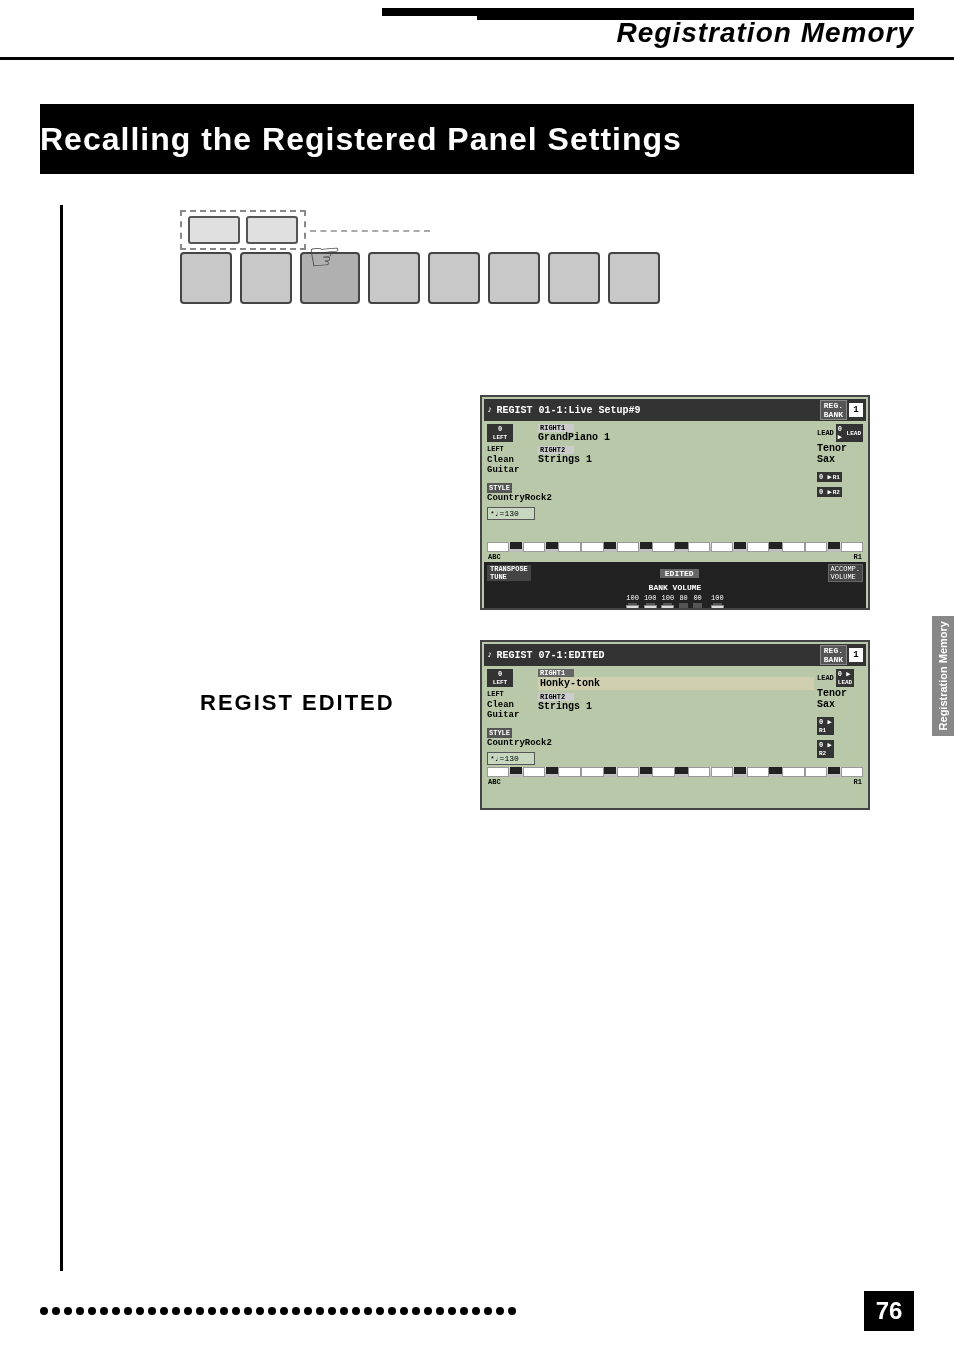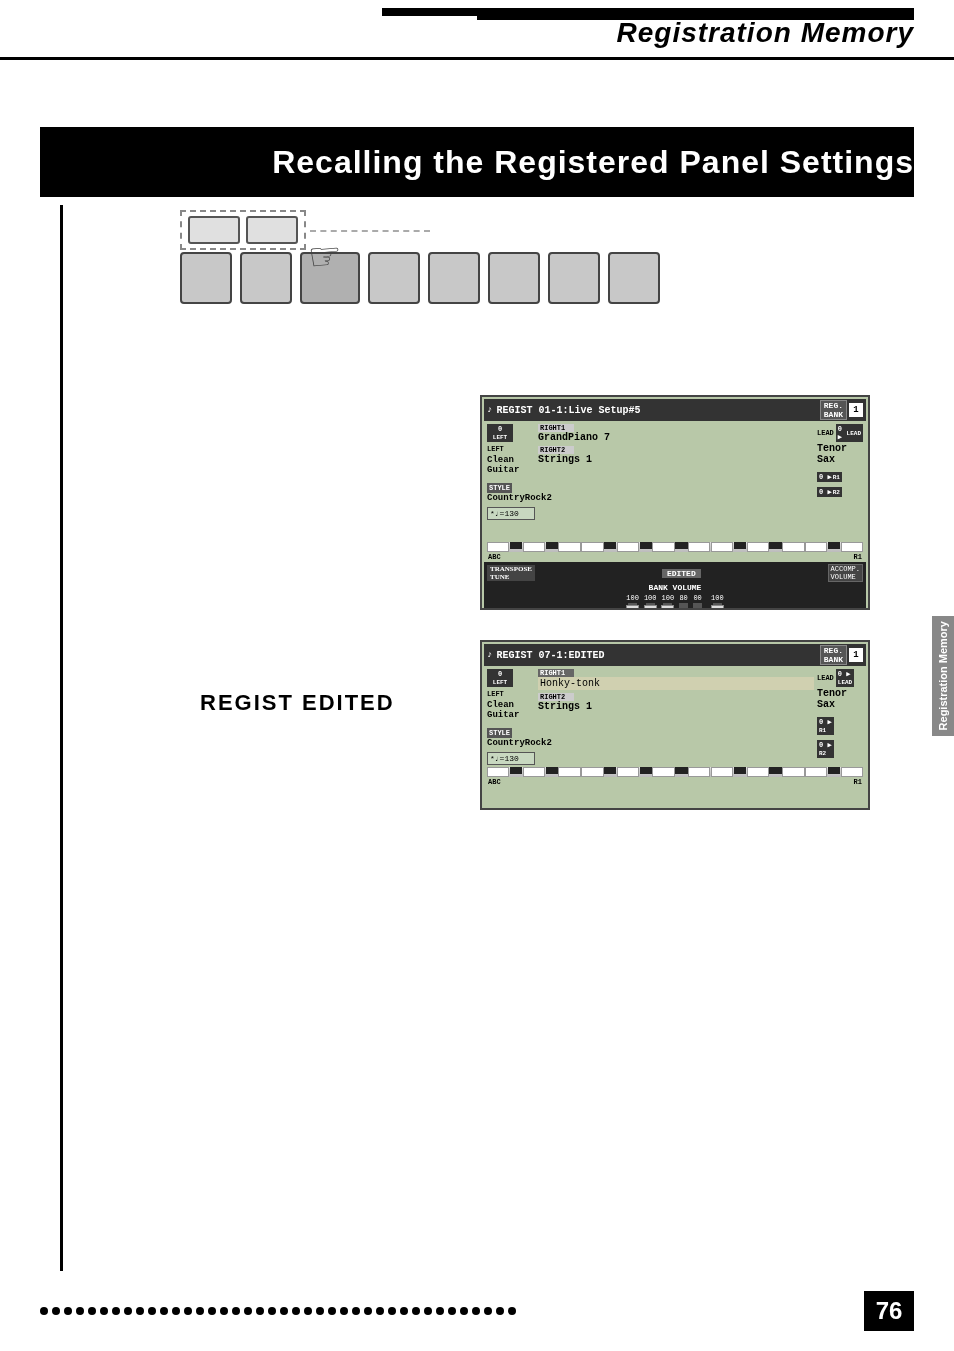--- a/index.html
+++ b/index.html
@@ -62,28 +62,28 @@
       text-orientation: mixed;
       color: #fff;
       font-size: 11px;
       font-weight: bold;
       transform: rotate(180deg);
     }
 
     
     .section-heading-box {
       position: absolute;
-      top: 127px;
+      top: 104px;
       left: 40px;
       right: 40px;
       height: 70px;
       background: #000;
       display: flex;
       align-items: center;
-      justify-content: flex-end;
+      justify-content: flex-start;
     }
     .section-heading-text {
       color: #fff;
       font-size: 32px;
       font-weight: 900;
       letter-spacing: 1px;
     }
 
     
     .left-vline {
@@ -292,21 +292,21 @@
     <div class="large-btn"></div>
   </div>
 </div>
 
 <div class="screen-display-1">
   <div class="lcd-screen">
 
     <div class="lcd-topbar">
       <div class="lcd-topbar-left">
         <span class="lcd-topbar-icon">♪</span>
-        <span>REGIST 01-1:Live Setup#5</span>
+        <span>REGIST 01-1:Live Setup#9</span>
       </div>
       <div style="display:flex; align-items:center; gap:2px;">
         <span class="lcd-reg-bank">REG.<br>BANK</span>
         <span class="lcd-num-badge">1</span>
       </div>
     </div>
 
     <div style="display:flex; flex-direction:row; padding:3px 3px 0; gap:3px; height: 120px;">
 
       <div style="width:48px; display:flex; flex-direction:column; gap:2px;">
@@ -321,21 +321,21 @@
           <div style="font-size:9px; font-weight:bold; color:#000;">CountryRock2</div>
         </div>
 
         <div style="border:1px solid #555; font-size:8px; padding:1px 2px; background:#c8d8c0; margin-top:2px; display:inline-block;">*♩=130</div>
       </div>
 
       <div style="flex:1; display:flex; flex-direction:column; gap:1px;">
 
         <div style="display:flex; flex-direction:column;">
           <div style="background:#ccc; color:#000; font-size:7px; padding:0 2px; font-weight:bold; display:inline-block; width:36px;">RIGHT1</div>
-          <div style="font-size:10px; font-weight:bold; color:#000;">GrandPiano 7</div>
+          <div style="font-size:10px; font-weight:bold; color:#000;">GrandPiano 1</div>
         </div>
 
         <div style="display:flex; flex-direction:column; margin-top:2px;">
           <div style="background:#ccc; color:#000; font-size:7px; padding:0 2px; font-weight:bold; display:inline-block; width:36px;">RIGHT2</div>
           <div style="font-size:10px; font-weight:bold; color:#000;">Strings 1</div>
         </div>
       </div>
 
       <div style="width:46px; display:flex; flex-direction:column; gap:3px; align-items:flex-start;">
 
@@ -378,21 +378,21 @@
       </div>
     </div>
 
     <div style="display:flex; justify-content:space-between; font-size:7px; color:#000; padding:0 4px; font-weight:bold;">
       <span>ABC</span>
       <span>R1</span>
     </div>
 
     <div style="background:#222; padding:2px 3px; margin-top:1px;">
       <div style="display:flex; justify-content:space-between; align-items:center; margin-bottom:1px;">
-        <span style="color:#fff; font-size:7px; font-weight:bold; background:#444; padding:0 3px;font-family:Liberation Serif, serif;">TRANSPOSE<br>TUNE</span>
+        <span style="color:#fff; font-size:7px; font-weight:bold; background:#444; padding:0 3px;">TRANSPOSE<br>TUNE</span>
         <span style="color:#fff; font-size:8px; font-weight:bold; background:#666; padding:0 5px;">EDITED</span>
         <span style="color:#fff; font-size:7px; background:#444; padding:0 2px; border:1px solid #666;">ACCOMP.<br>VOLUME</span>
       </div>
       <div style="color:#fff; font-size:8px; text-align:center; font-weight:bold; margin-bottom:2px;">BANK VOLUME</div>
 
       <div style="display:flex; gap:5px; justify-content:center; align-items:flex-end;">
         <div style="display:flex; flex-direction:column; align-items:center; gap:1px;">
           <span style="color:#fff; font-size:7px;">100</span>
           <div style="width:9px; height:28px; background:#555; position:relative;">
             <div style="width:100%; height:85%; background:#aaa; position:absolute; bottom:0;"></div>
@@ -476,21 +476,21 @@
           <div style="font-size:9px; font-weight:bold; color:#000;">CountryRock2</div>
         </div>
 
         <div style="border:1px solid #555; font-size:8px; padding:1px 2px; background:#c8d8c0; margin-top:2px; display:inline-block;">*♩=130</div>
       </div>
 
       <div style="flex:1; display:flex; flex-direction:column; gap:1px;">
 
         <div style="display:flex; flex-direction:column;">
           <div style="background:#666; color:#fff; font-size:7px; padding:0 2px; font-weight:bold; display:inline-block; width:36px;">RIGHT1</div>
-          <div style="font-size:10px; font-weight:normal; color:#000; background:#d0d0b0; padding:1px 2px;">Honky-tonk</div>
+          <div style="font-size:10px; font-weight:bold; color:#000; background:#d0d0b0; padding:1px 2px;">Honky-tonk</div>
         </div>
 
         <div style="display:flex; flex-direction:column; margin-top:2px;">
           <div style="background:#ccc; color:#000; font-size:7px; padding:0 2px; font-weight:bold; display:inline-block; width:36px;">RIGHT2</div>
           <div style="font-size:10px; font-weight:bold; color:#000;">Strings 1</div>
         </div>
       </div>
 
       <div style="width:46px; display:flex; flex-direction:column; gap:3px; align-items:flex-start;">
         <div style="display:flex; flex-direction:column; align-items:flex-start; gap:1px;">

